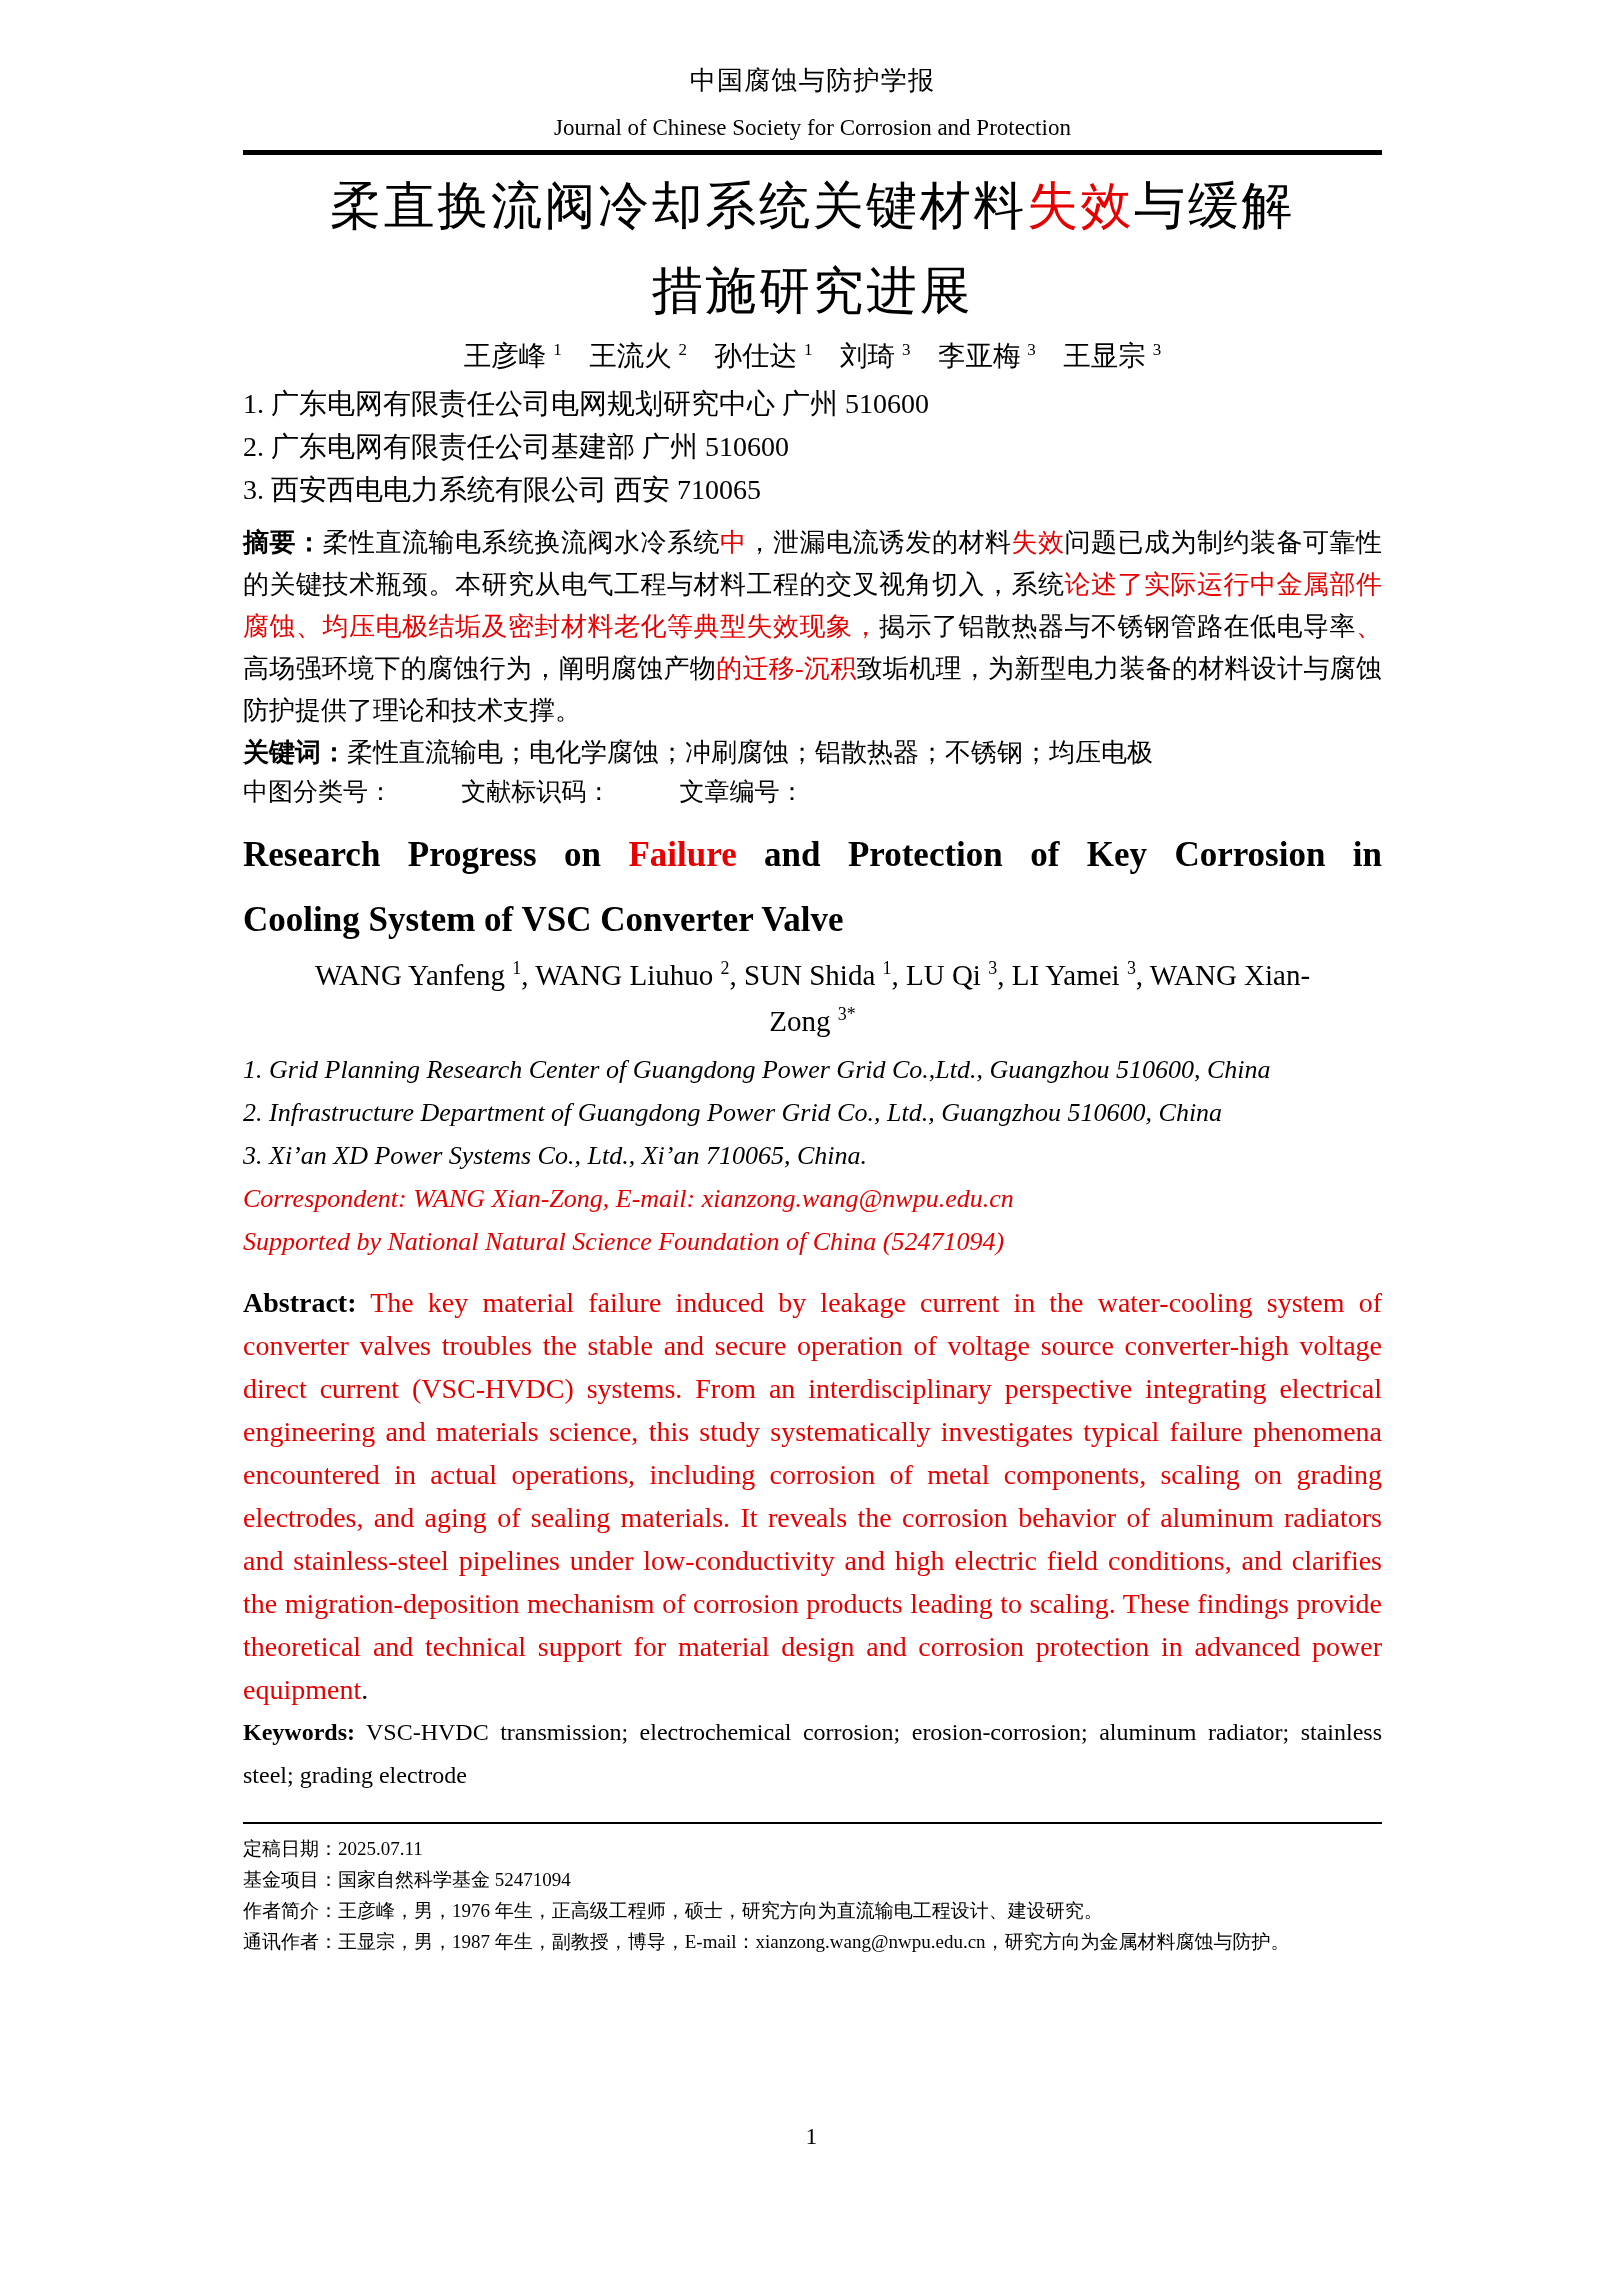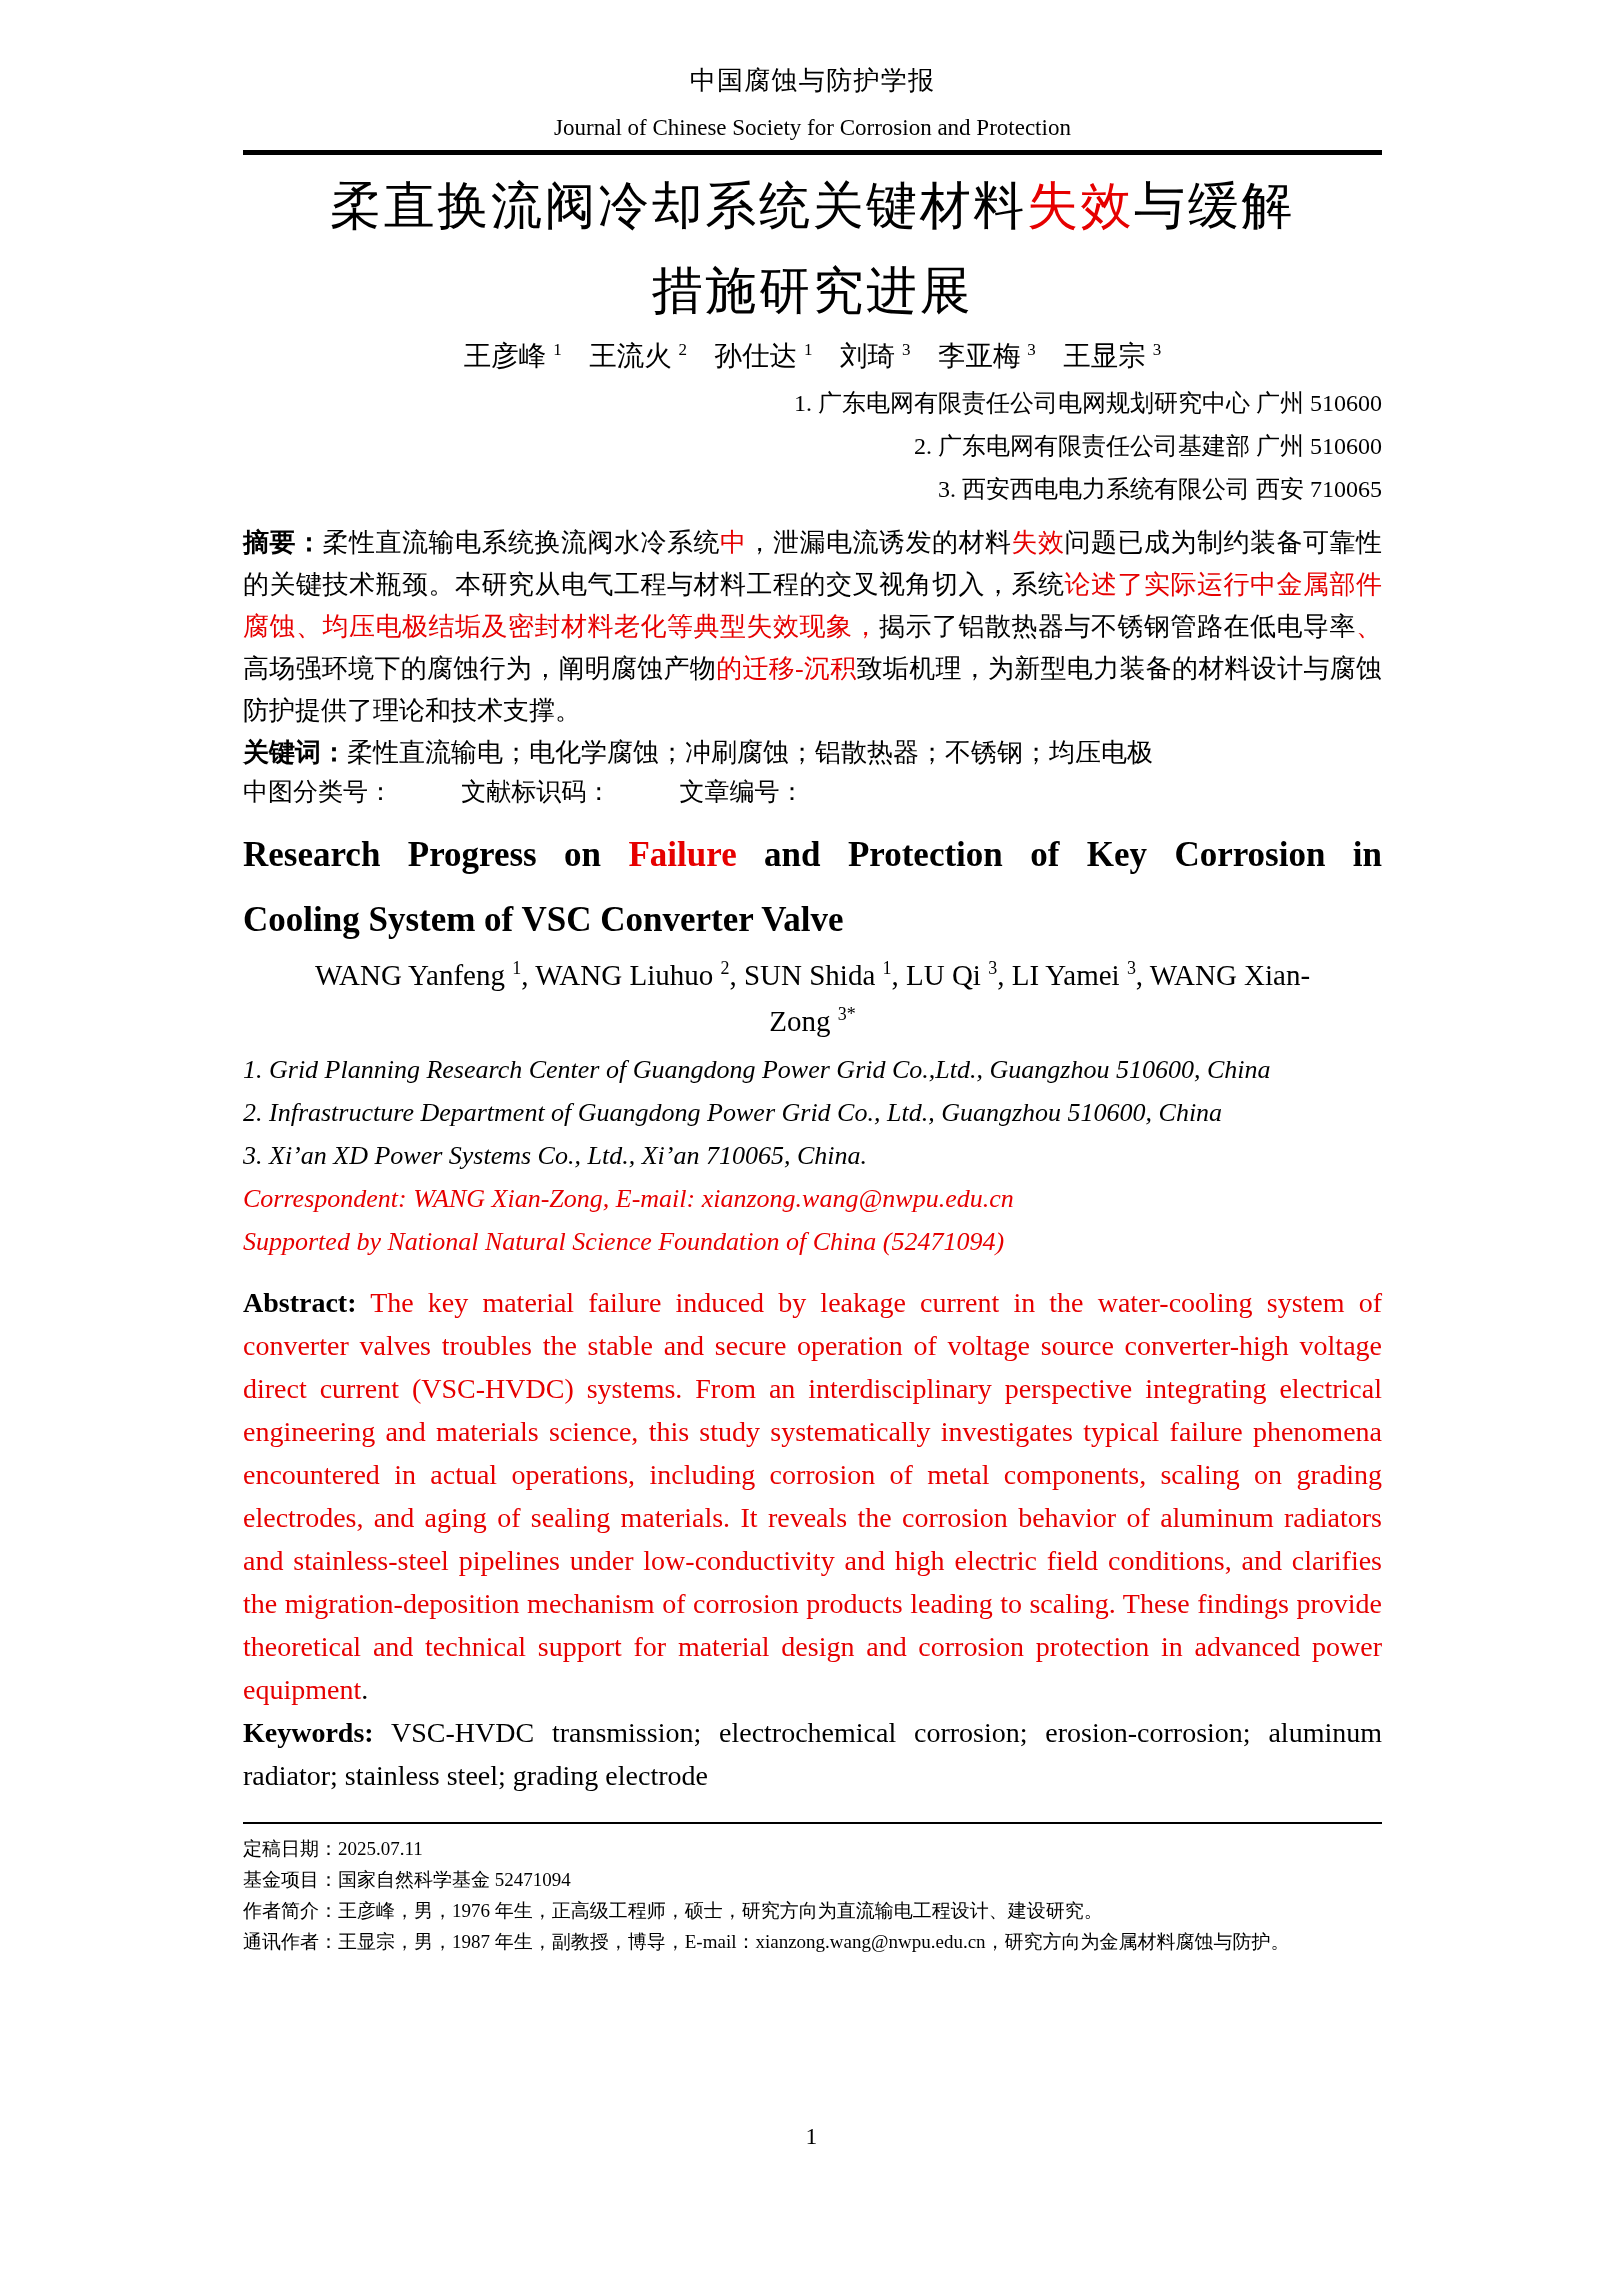--- a/index.html
+++ b/index.html
@@ -15,35 +15,35 @@
   .red{color:var(--red,#e60000);}
   .b{font-weight:bold;}
   sup{font-size:62%;line-height:0;}
 
   .journal-zh{padding-top:62px;font-size:26px;line-height:37px;text-align:center;letter-spacing:1.3px;}
   .journal-en{font-size:23px;line-height:26px;text-align:center;margin-top:15.7px;}
   .header-rule{border:none;border-top:5.2px solid #000;margin:9.2px 0 0 0;}
 
   .title-zh{font-size:51px;line-height:85px;text-align:center;margin-top:9.2px;letter-spacing:2.6px;}
   .authors-zh{font-size:27.5px;line-height:34px;text-align:center;margin-top:5px;}
-  .affils-zh{font-size:24px;line-height:43px;text-align:right;margin-top:9.2px;}
+  .affils-zh{font-size:28px;line-height:43px;text-align:left;margin-top:9.2px;}
 
   .abstract-zh{font-size:26px;line-height:42px;text-align:justify;margin-top:10.5px;}
   .keywords-zh{font-size:26px;line-height:42px;text-align:left;}
   .meta-zh{font-size:25px;line-height:31px;margin-top:2.6px;}
   .meta-zh span{display:inline-block;margin-right:62px;}
 
   .title-en{font-size:35px;font-weight:bold;line-height:65px;margin-top:14.4px;}
   .just-last{text-align:justify;text-align-last:justify;}
   .authors-en{font-size:29px;line-height:46px;text-align:center;margin-top:0;}
   .affils-en{font-size:26px;line-height:43px;font-style:italic;margin-top:3.9px;}
   .corr-line{font-size:26px;line-height:43px;font-style:italic;color:var(--red,#e60000);}
 
   .abstract-en{font-size:28px;line-height:43px;text-align:justify;margin-top:18.3px;}
-  .keywords-en{font-size:28px;line-height:43px;text-align:justify;}
+  .keywords-en{font-size:24px;line-height:43px;text-align:justify;}
 
   .footer{position:absolute;left:243px;top:1822px;width:1139px;}
   .footer-rule{border:none;border-top:2.6px solid #000;margin:0;}
   .footnotes{font-size:19px;line-height:31px;margin-top:9.2px;}
   .page-number{position:absolute;left:0;top:2123px;width:100%;text-align:center;font-size:23.6px;}
 </style>
 </head>
 <body>
 
 <div class="page">

